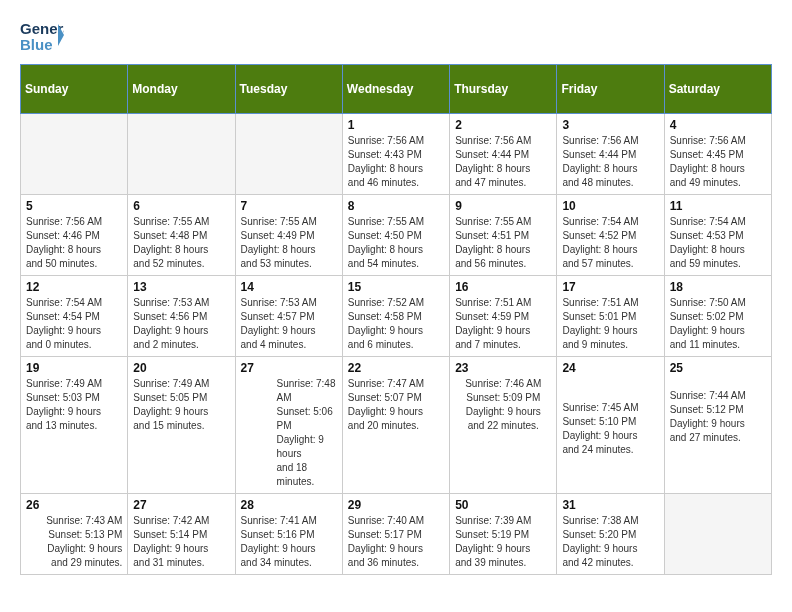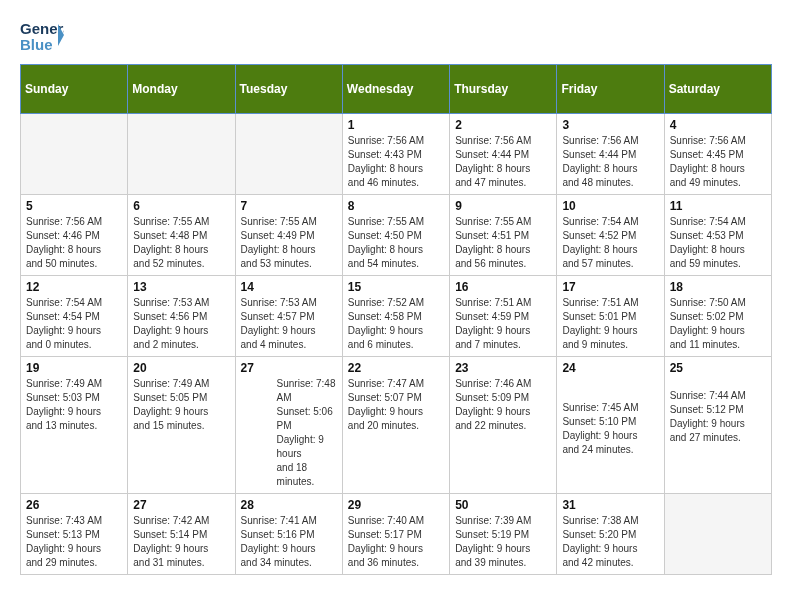--- a/index.html
+++ b/index.html
@@ -273,21 +273,21 @@
           </td>
           <td>
             <div class="day-num">22</div>
             <div class="day-info" style="white-space: pre-line;">Sunrise: 7:47 AM
 Sunset: 5:07 PM
 Daylight: 9 hours
 and 20 minutes.</div>
           </td>
           <td>
             <div class="day-num">23</div>
-            <div class="day-info" style="white-space: pre-line;">Sunrise: 7:46 AM
+            <div class="day-info" style="white-space: pre-line; text-align: center;">Sunrise: 7:46 AM
 Sunset: 5:09 PM
 Daylight: 9 hours
 and 22 minutes.</div>
           </td>
           <td>
             <div class="day-num">24</div>
             <div class="day-info" style="white-space: pre-line; margin-top: 26px;">Sunrise: 7:45 AM
 Sunset: 5:10 PM
 Daylight: 9 hours
 and 24 minutes.</div>
@@ -296,21 +296,21 @@
             <div class="day-num">25</div>
             <div class="day-info" style="white-space: pre-line; margin-top: 14px;">Sunrise: 7:44 AM
 Sunset: 5:12 PM
 Daylight: 9 hours
 and 27 minutes.</div>
           </td>
         </tr>
         <tr>
           <td>
             <div class="day-num">26</div>
-            <div class="day-info" style="white-space: pre-line;">Sunrise: 7:43 AM
+            <div class="day-info" style="white-space: pre-line; text-align: right;">Sunrise: 7:43 AM
 Sunset: 5:13 PM
 Daylight: 9 hours
 and 29 minutes.</div>
           </td>
           <td>
             <div class="day-num">27</div>
             <div class="day-info" style="white-space: pre-line;">Sunrise: 7:42 AM
 Sunset: 5:14 PM
 Daylight: 9 hours
 and 31 minutes.</div>

